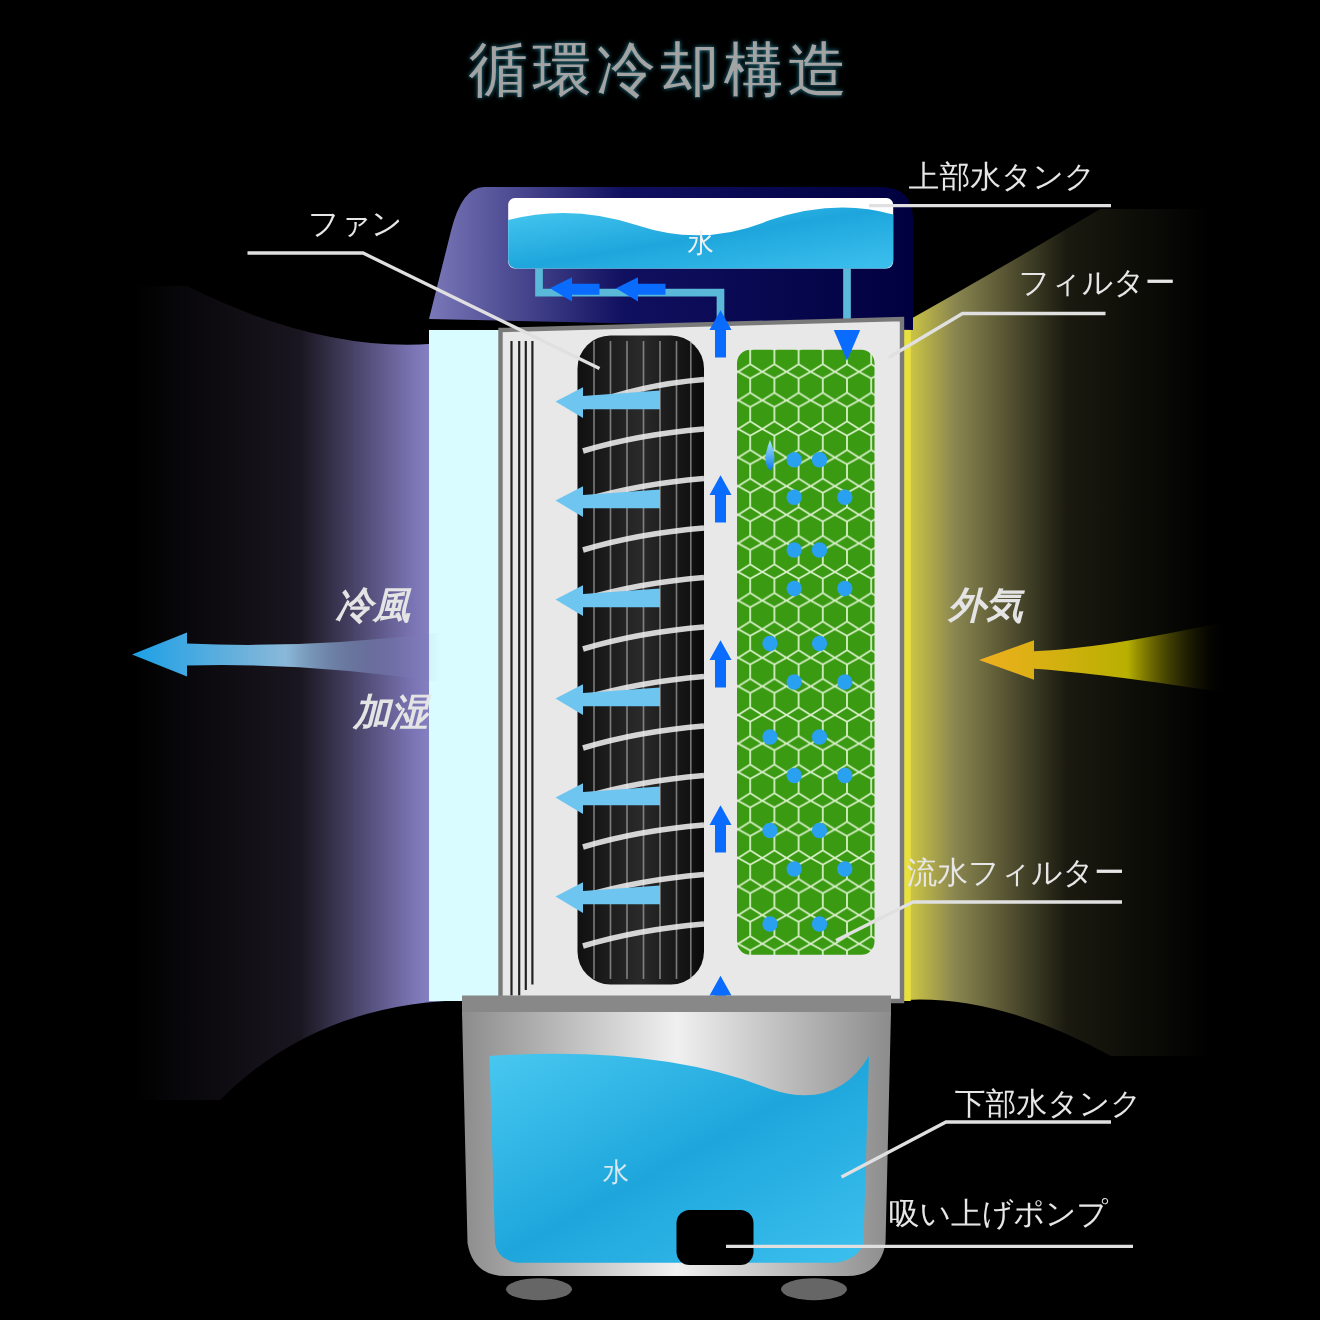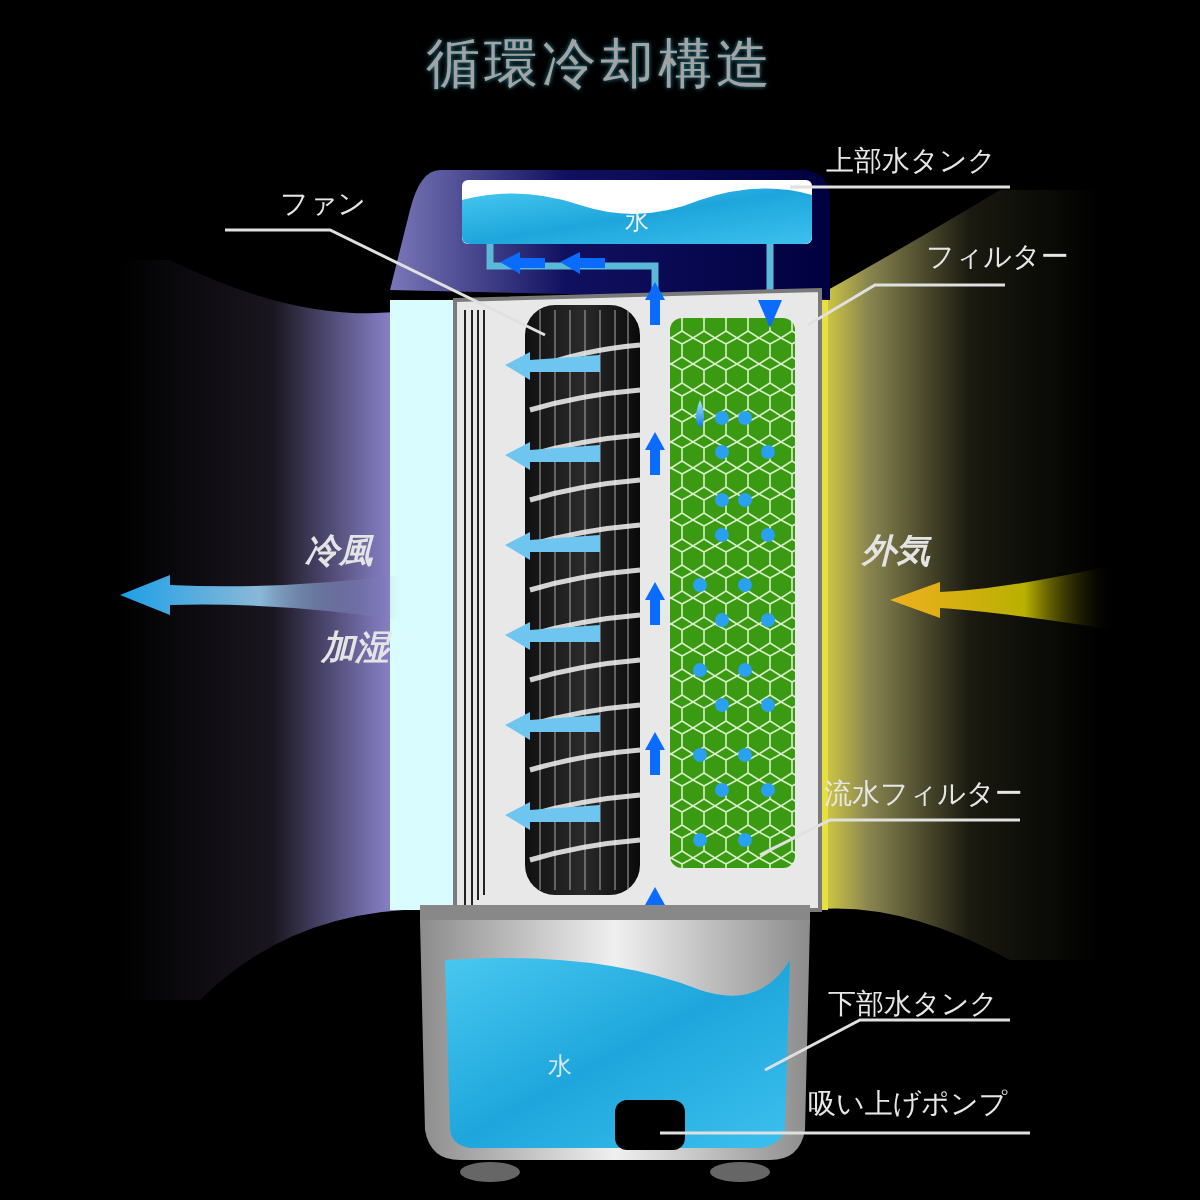--- a/index.html
+++ b/index.html
@@ -190,21 +190,21 @@
     <polyline points="660,1133 1030,1133"></polyline>
   </g>
 </svg>
 
 <div class="abs title">循環冷却構造</div>
 
 <div class="abs label" style="left:826px;top:142px;">上部水タンク</div>
 <div class="abs label" style="left:926px;top:238px;">フィルター</div>
 <div class="abs label" style="left:232px;top:185px;margin-left:48px;">ファン</div>
 <div class="abs label" style="left:824px;top:775px;">流水フィルター</div>
-<div class="abs label" style="left:828px;top:985px;">下部水タンク</div>
+<div class="abs label" style="left:868px;top:985px;">下部水タンク</div>
 <div class="abs label" style="left:808px;top:1085px;">吸い上げポンプ</div>
 
 <div class="abs biglabel" style="left:305px;top:528px;">冷風</div>
 <div class="abs biglabel" style="left:305px;top:625px;margin-left:16px;">加湿</div>
 <div class="abs biglabel" style="left:850px;top:528px;margin-left:12px;">外気</div>
 
 <div class="abs" style="left:625px;top:205px;font-size:24px;color:#f0f0f0;">水</div>
 <div class="abs" style="left:548px;top:1050px;font-size:24px;color:#d8e8f0;">水</div>
 
 </body></html>

